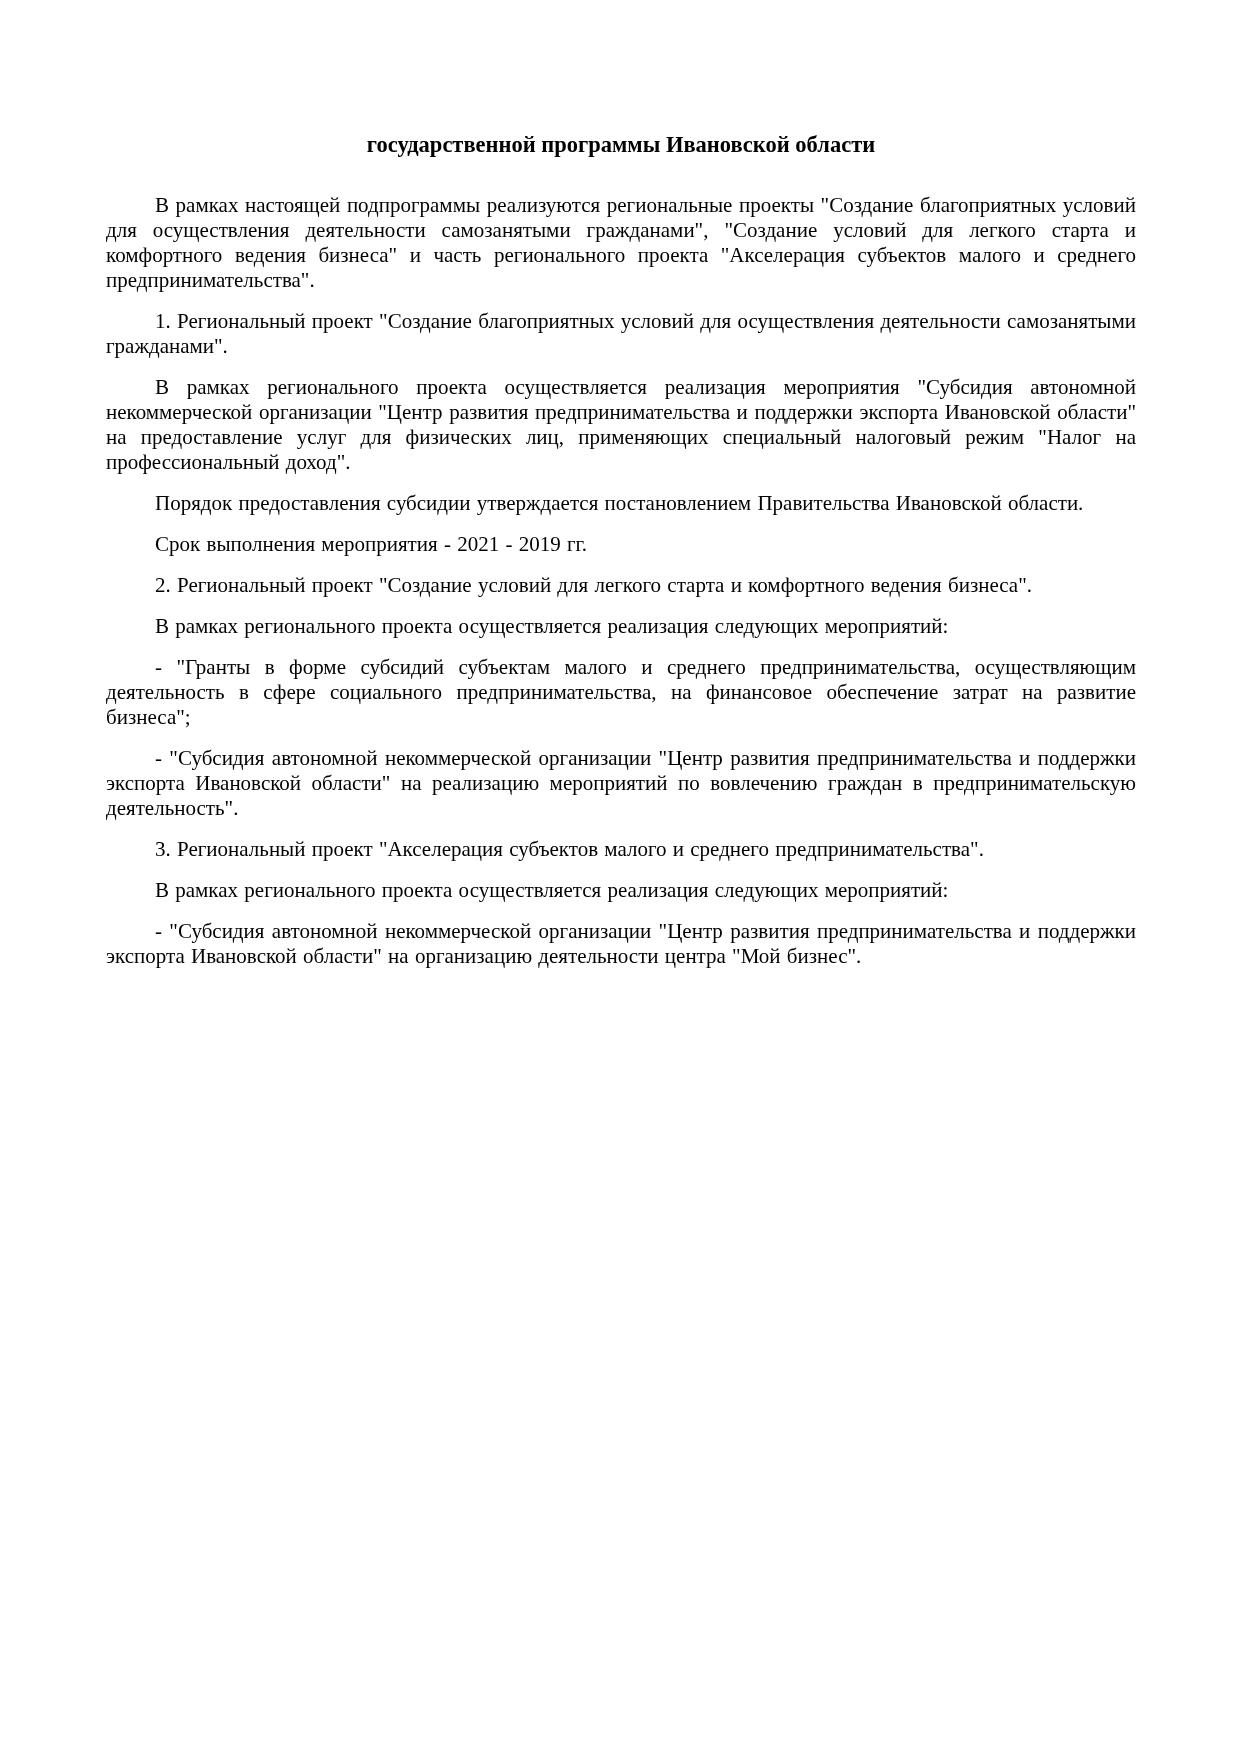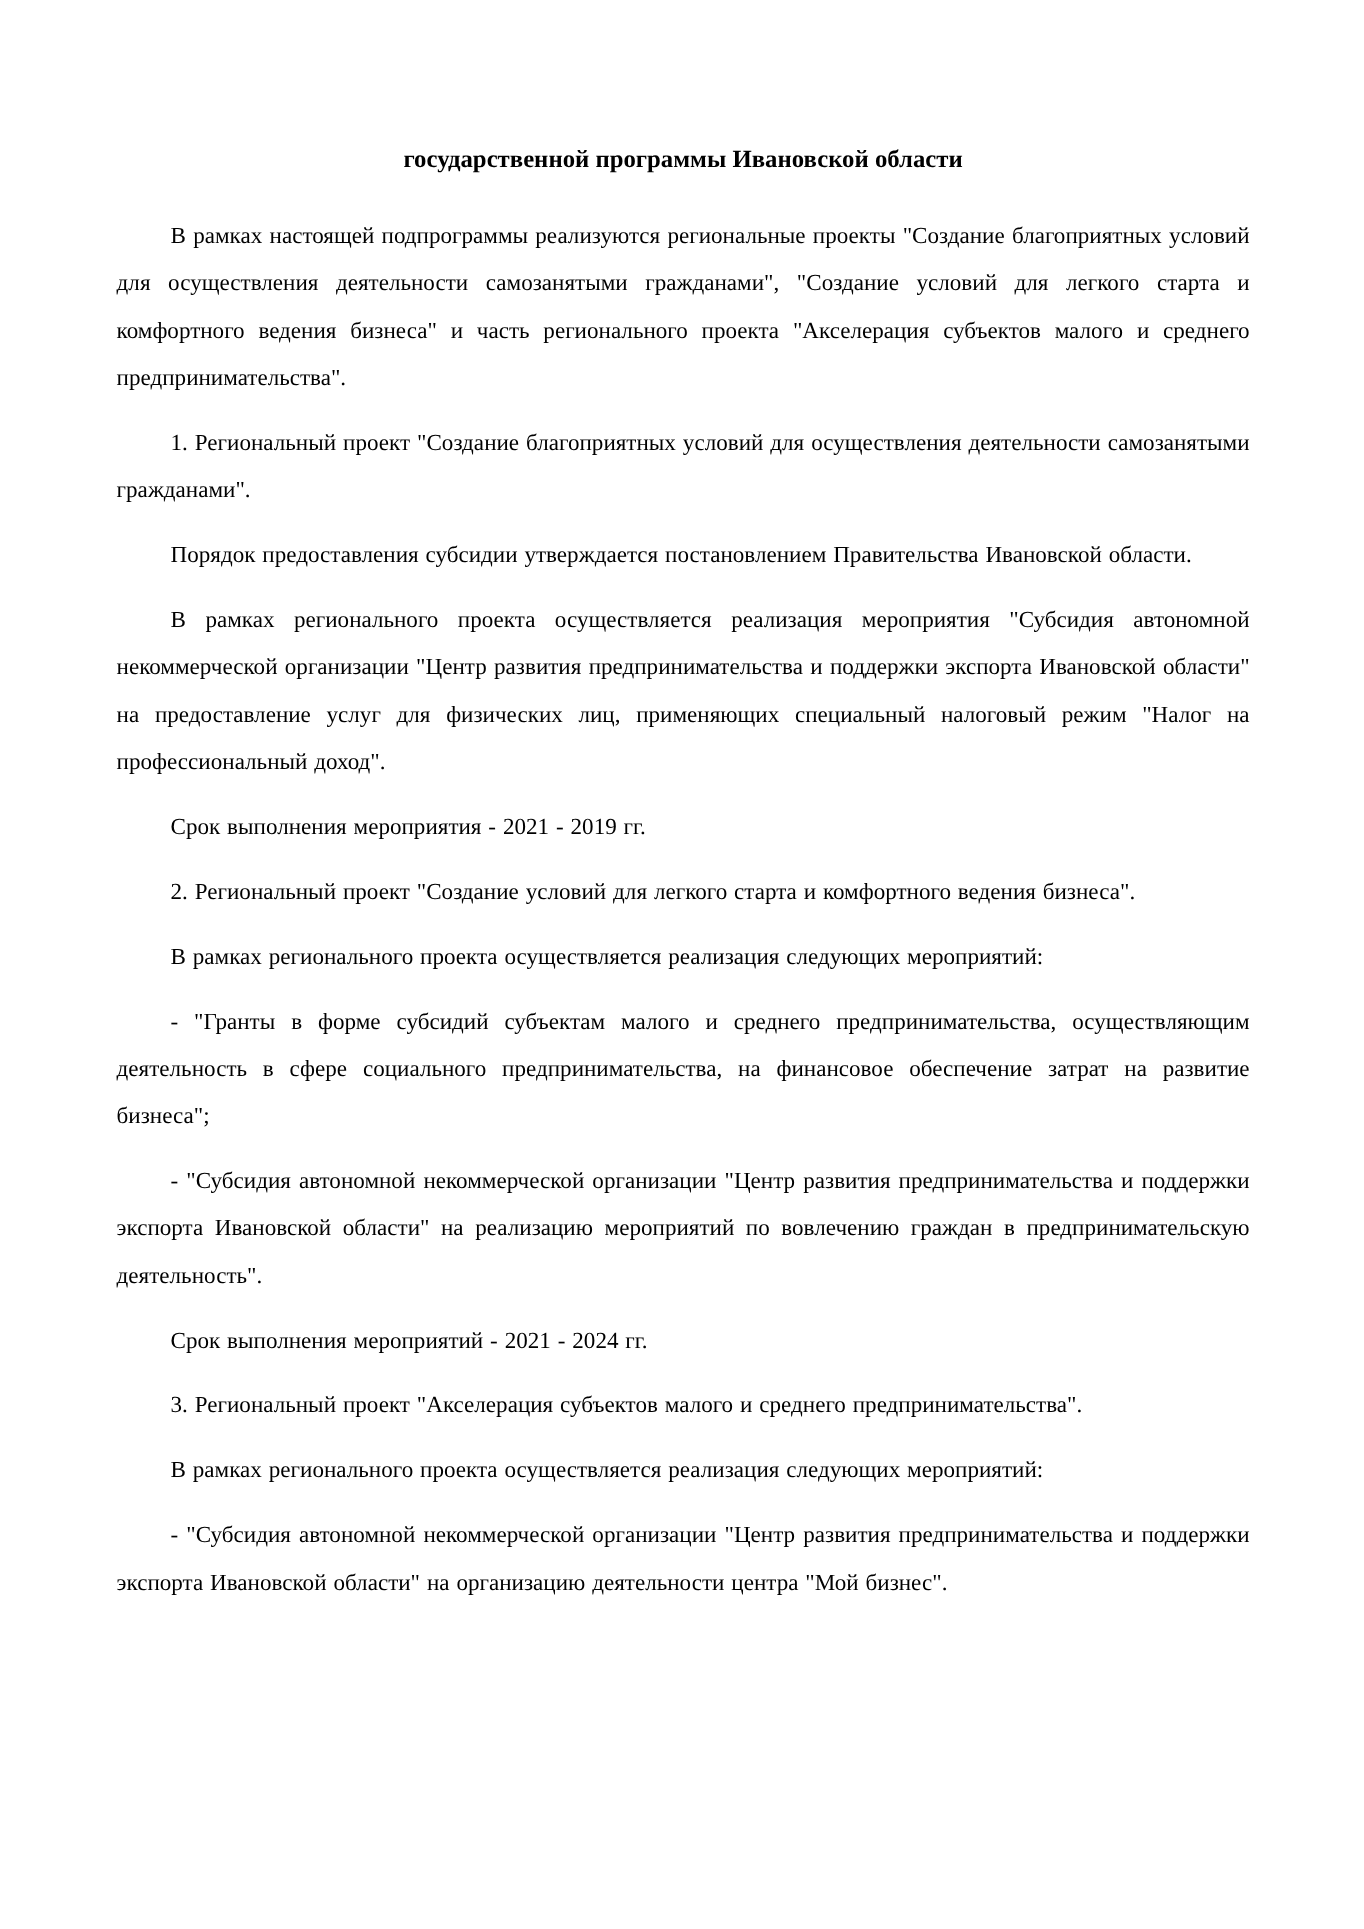--- a/index.html
+++ b/index.html
@@ -24,36 +24,35 @@
     font-size: 22.5px;
     font-weight: bold;
     text-align: center;
     margin: 0 0 33px 0;
     line-height: 30px;
   }
   .doc-par {
     margin: 0 0 16px 0;
     text-align: justify;
     text-indent: 49px;
-    line-height: 43px;
+    line-height: 25px;
     word-spacing: 1px;
   }
 </style>
 </head>
 <body>
 
 <div class="page">
   <h1 class="doc-title">государственной программы Ивановской области</h1>
 
   <p class="doc-par">В рамках настоящей подпрограммы реализуются региональные проекты "Создание благоприятных условий для осуществления деятельности самозанятыми гражданами", "Создание условий для легкого старта и комфортного ведения бизнеса" и часть регионального проекта "Акселерация субъектов малого и среднего предпринимательства".</p>
   <p class="doc-par">1. Региональный проект "Создание благоприятных условий для осуществления деятельности самозанятыми гражданами".</p>
+  <p class="doc-par">В рамках регионального проекта осуществляется реализация мероприятия "Субсидия автономной некоммерческой организации "Центр развития предпринимательства и поддержки экспорта Ивановской области" на предоставление услуг для физических лиц, применяющих специальный налоговый режим "Налог на профессиональный доход".</p>
   <p class="doc-par">Порядок предоставления субсидии утверждается постановлением Правительства Ивановской области.</p>
-  <p class="doc-par">В рамках регионального проекта осуществляется реализация мероприятия "Субсидия автономной некоммерческой организации "Центр развития предпринимательства и поддержки экспорта Ивановской области" на предоставление услуг для физических лиц, применяющих специальный налоговый режим "Налог на профессиональный доход".</p>
   <p class="doc-par">Срок выполнения мероприятия - 2021 - 2019 гг.</p>
   <p class="doc-par">2. Региональный проект "Создание условий для легкого старта и комфортного ведения бизнеса".</p>
   <p class="doc-par">В рамках регионального проекта осуществляется реализация следующих мероприятий:</p>
   <p class="doc-par">- "Гранты в форме субсидий субъектам малого и среднего предпринимательства, осуществляющим деятельность в сфере социального предпринимательства, на финансовое обеспечение затрат на развитие бизнеса";</p>
   <p class="doc-par">- "Субсидия автономной некоммерческой организации "Центр развития предпринимательства и поддержки экспорта Ивановской области" на реализацию мероприятий по вовлечению граждан в предпринимательскую деятельность".</p>
-  <p class="doc-par">Срок выполнения мероприятий - 2021 - 2024 гг.</p>
   <p class="doc-par">3. Региональный проект "Акселерация субъектов малого и среднего предпринимательства".</p>
   <p class="doc-par">В рамках регионального проекта осуществляется реализация следующих мероприятий:</p>
   <p class="doc-par">- "Субсидия автономной некоммерческой организации "Центр развития предпринимательства и поддержки экспорта Ивановской области" на организацию деятельности центра "Мой бизнес".</p>
 </div>
 
 </body></html>

